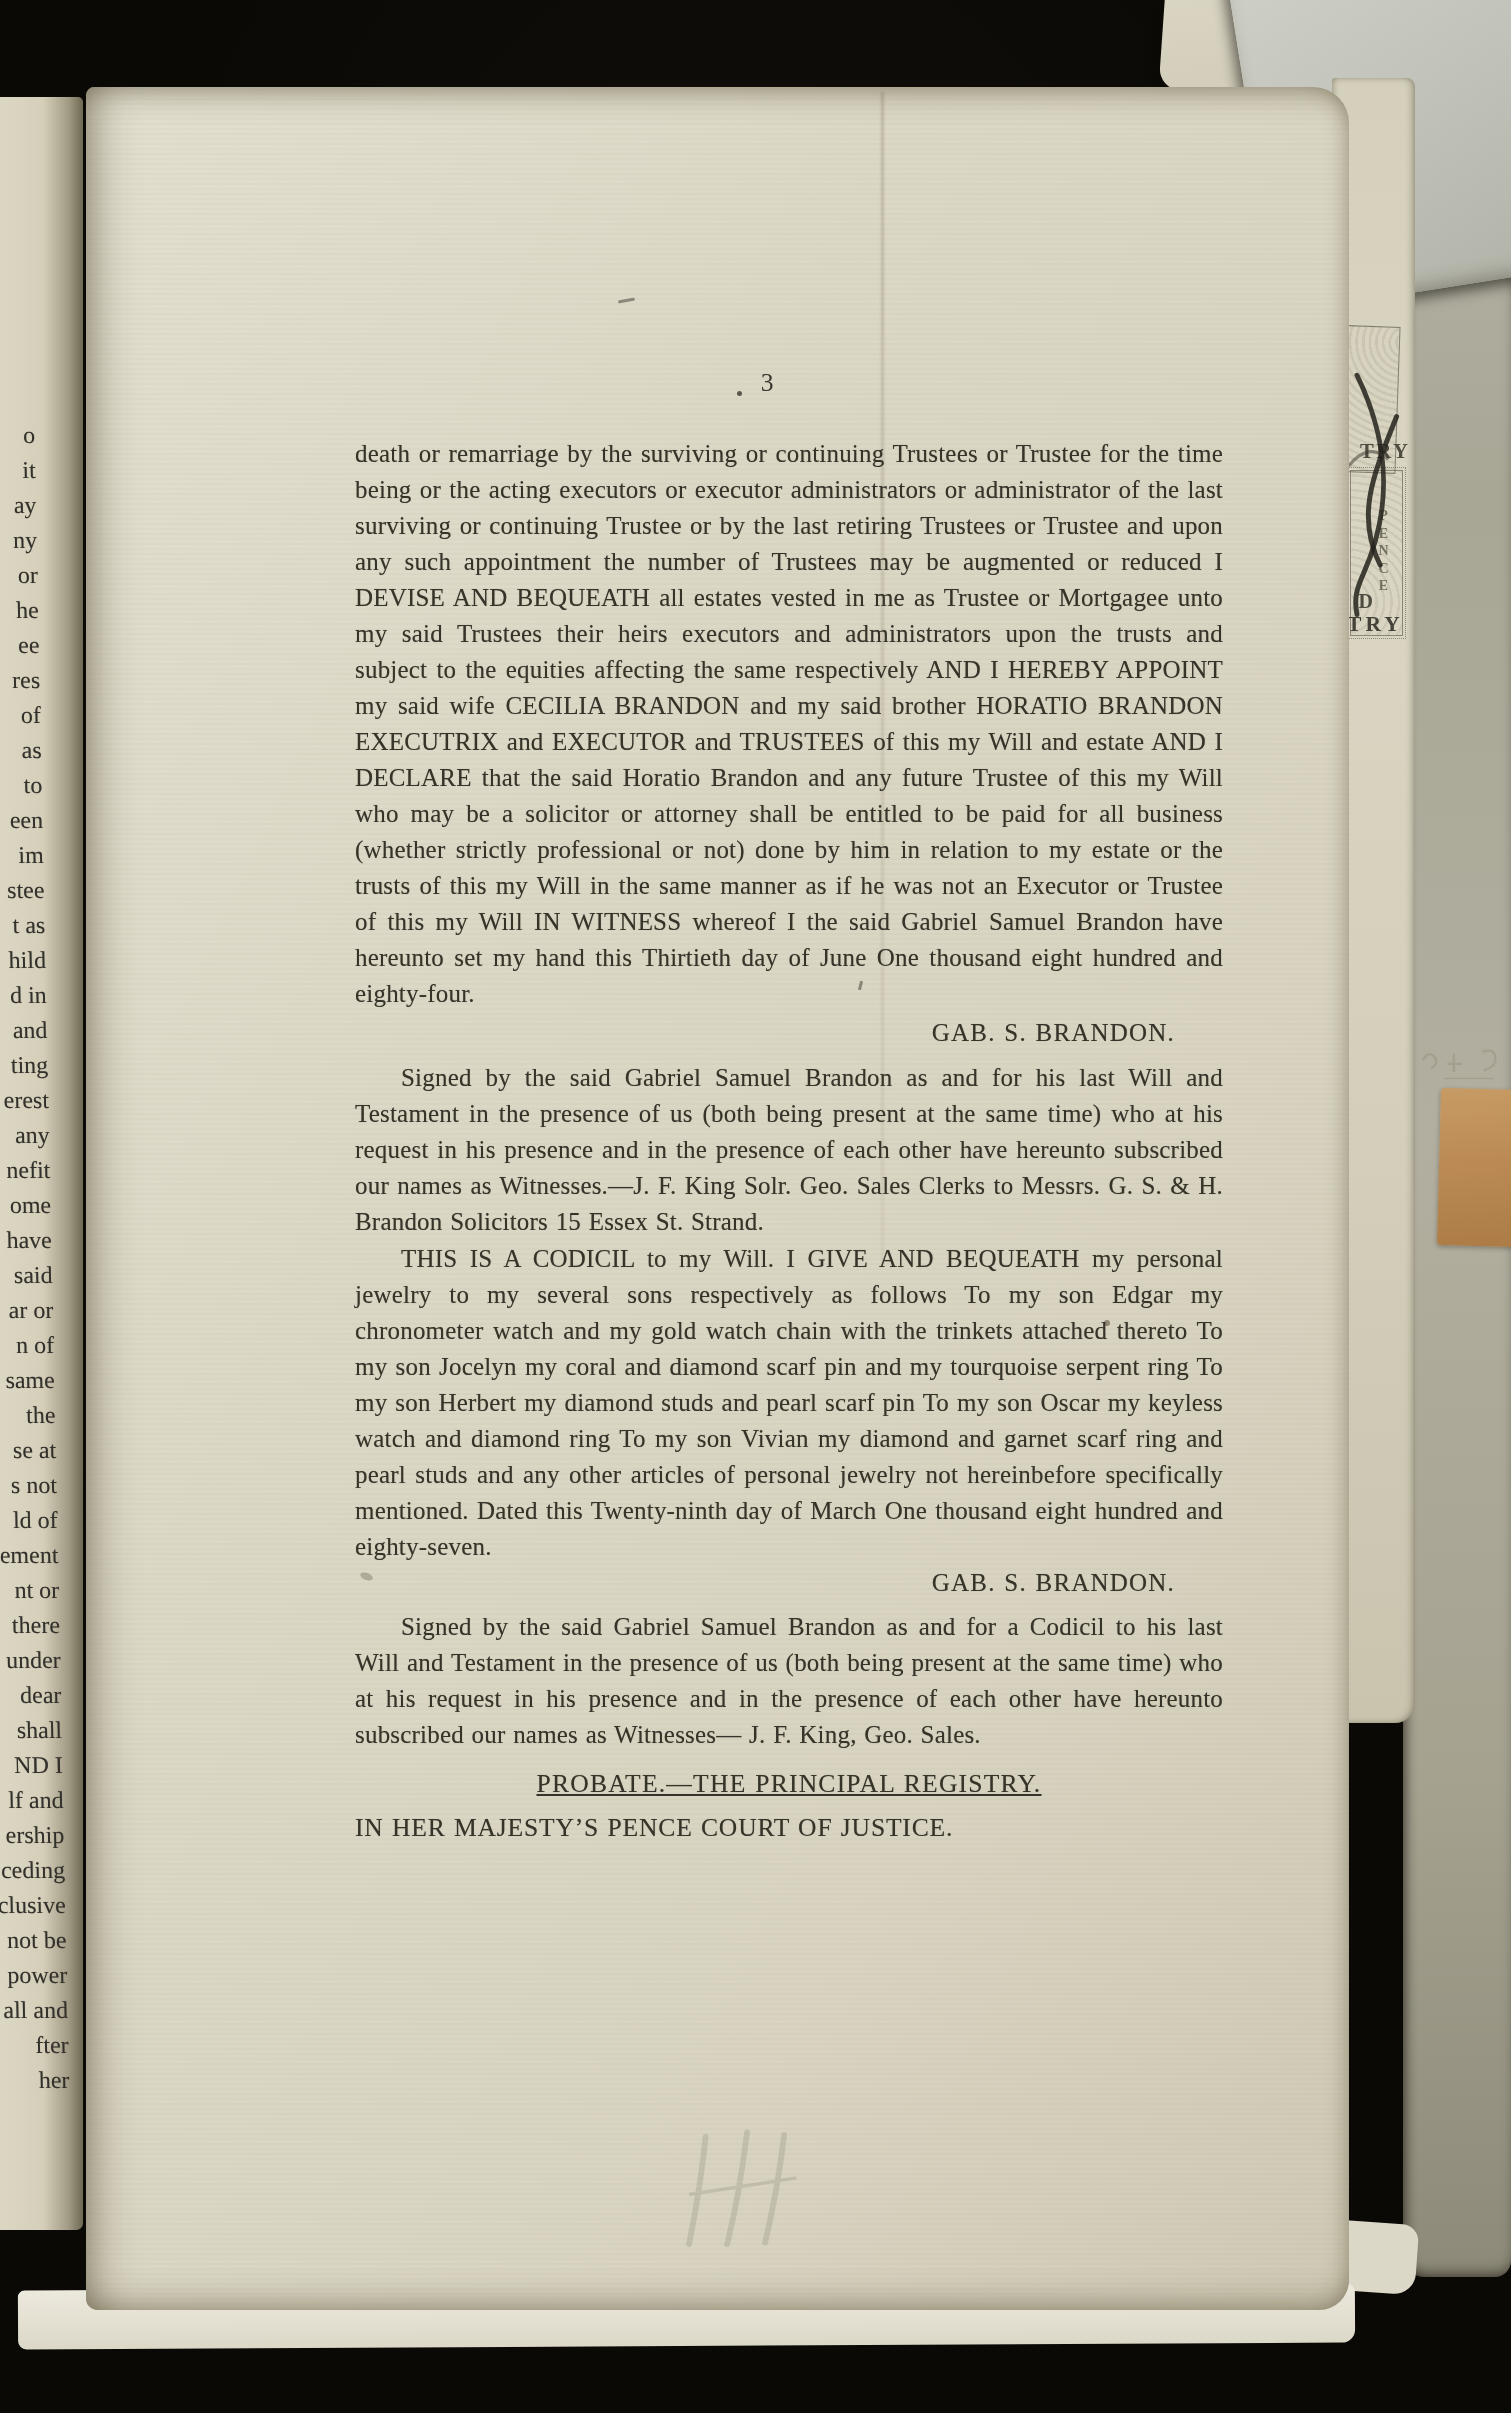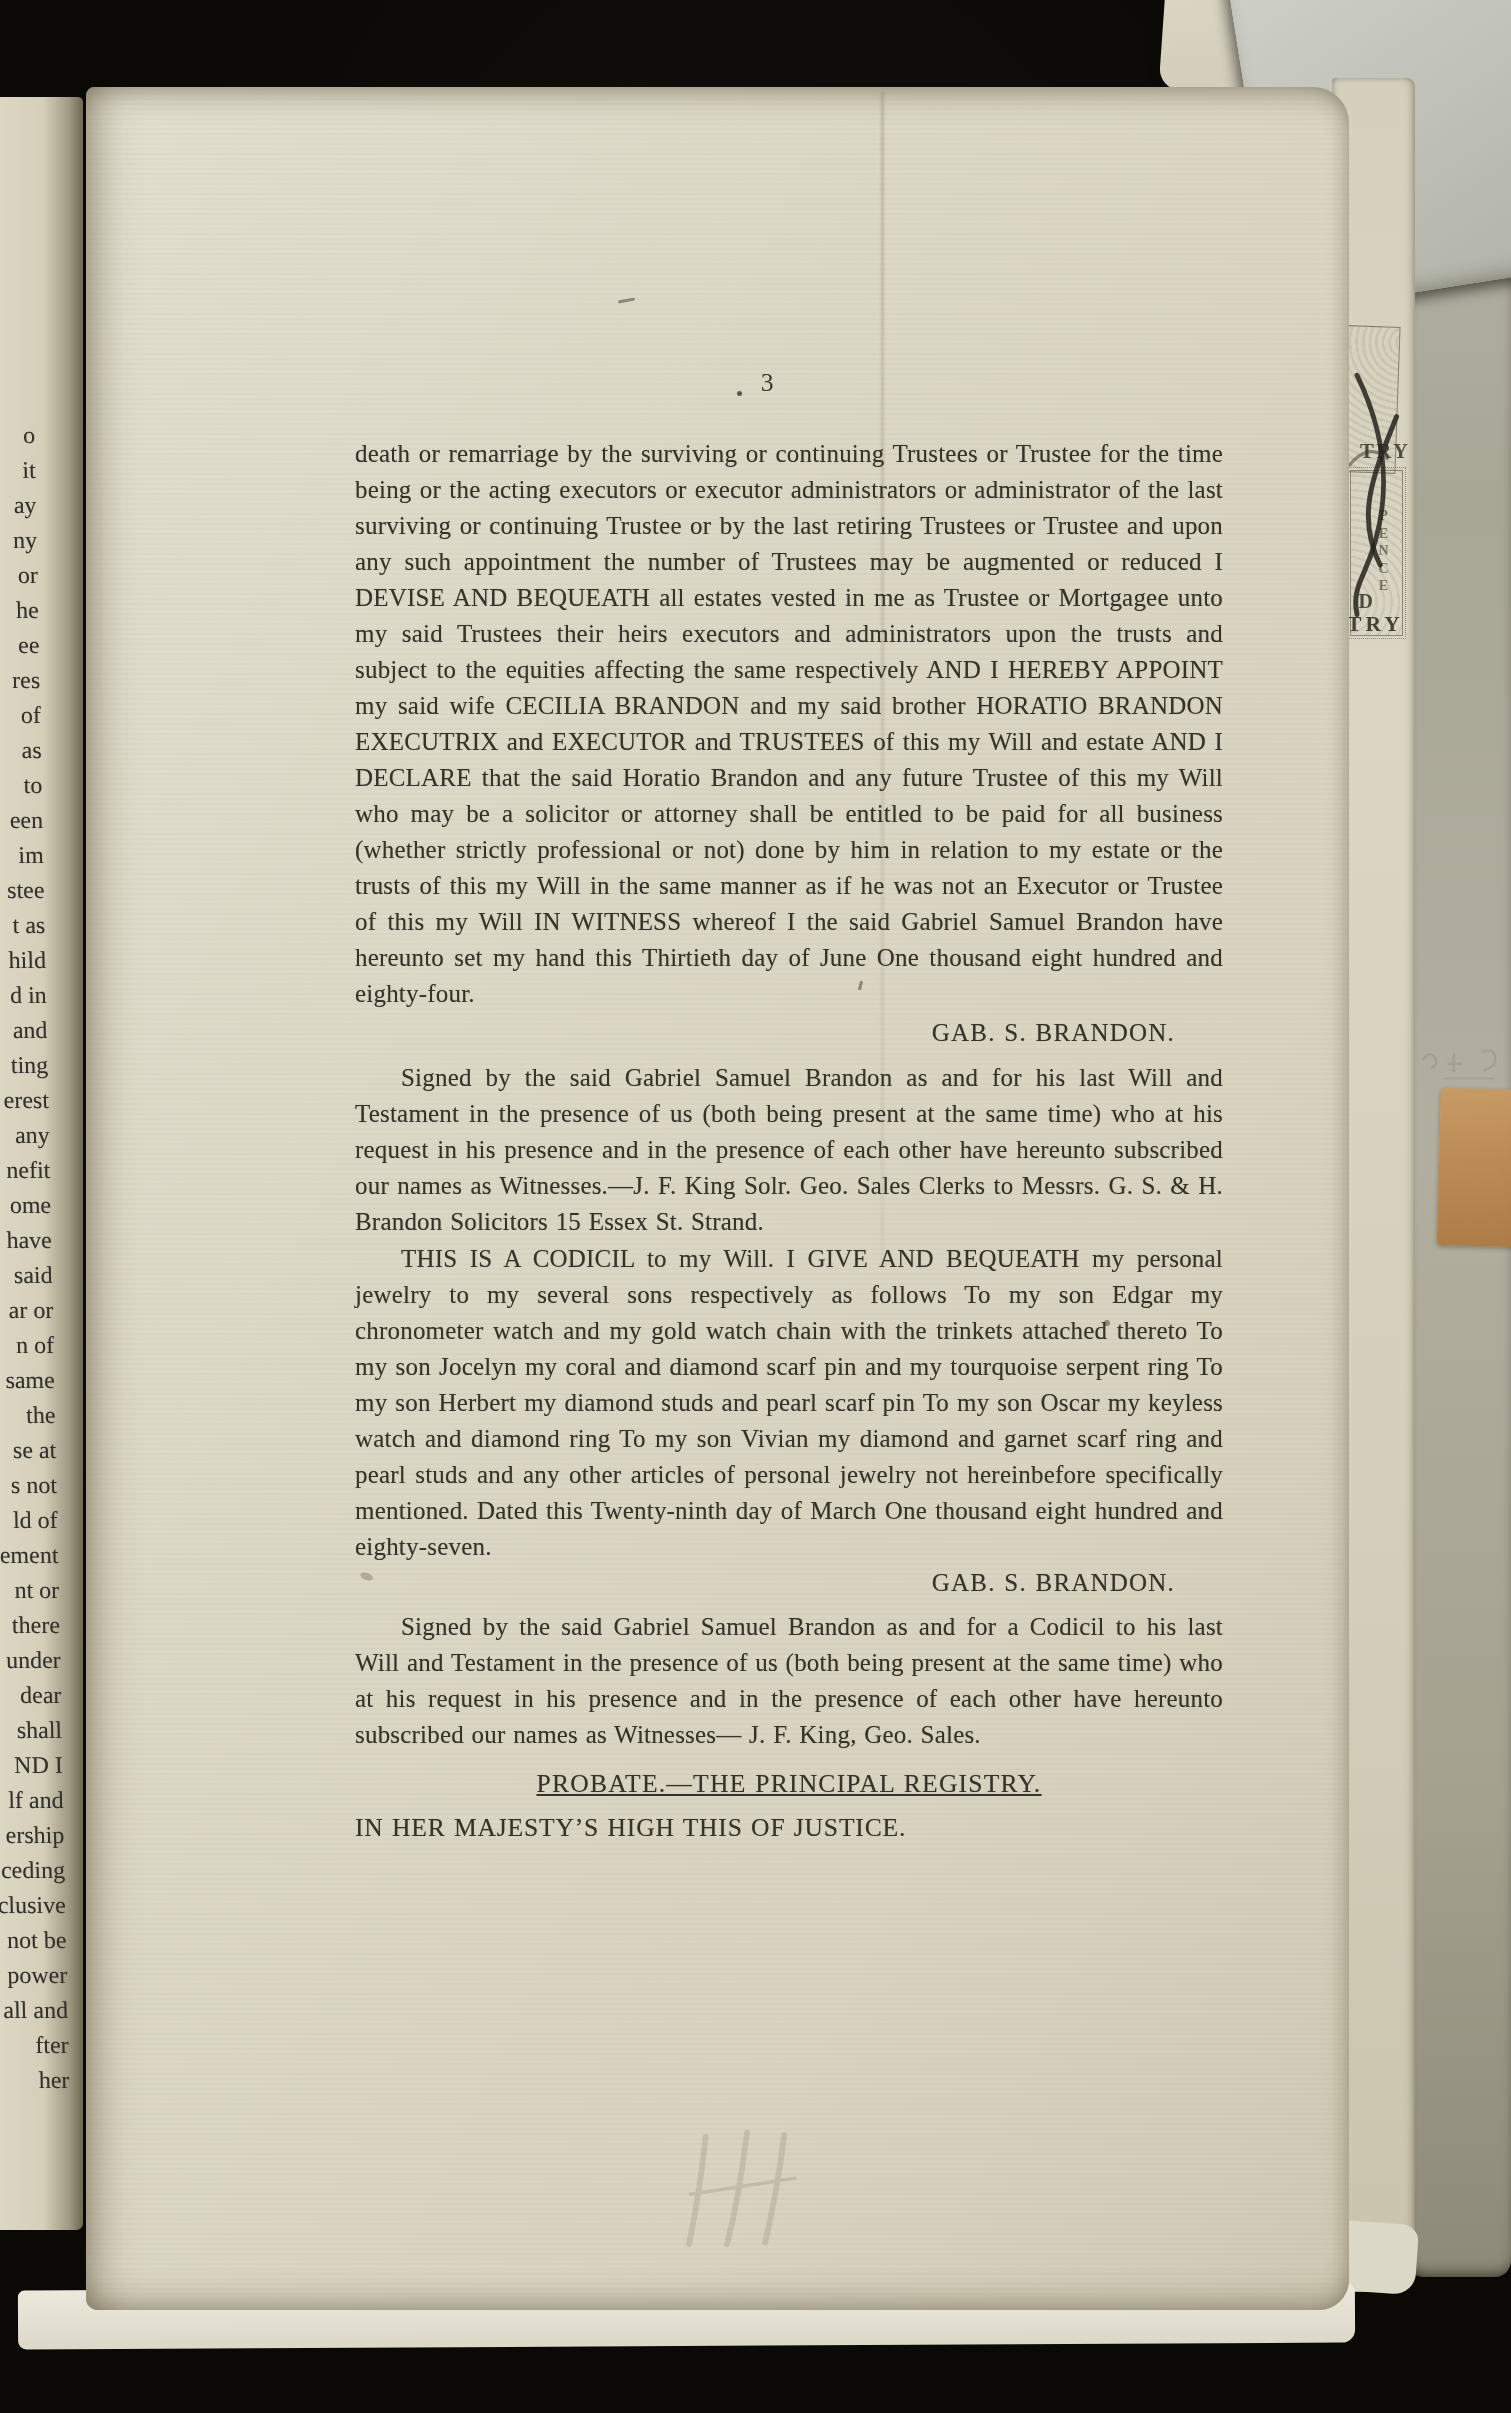--- a/index.html
+++ b/index.html
@@ -35,21 +35,21 @@
     transform:rotate(-9deg);border-radius:0 0 25px 40px;
     box-shadow:-5px 6.6px 13.2px rgba(10,8,4,.55), inset 0 -11.6px 18px -8.3px rgba(60,55,40,.4);
   }
   .fold-tan{
     position:absolute;left:1329px;top:93px;width:41px;height:165px;
     background:linear-gradient(100deg,#ab9f79,#8f855f 80%);
     transform:rotate(3deg);border-radius:6.6px;opacity:.9;
   }
   
   .stamp-strip{
-    position:absolute;left:1332px;top:78px;width:83px;height:2214px;
+    position:absolute;left:1332px;top:78px;width:83px;height:1645px;
     background:linear-gradient(180deg,#d4d0bb 0%,#dad6c3 28%,#d3cfba 65%,#c9c4ae 100%);
     border-radius:3.3px 8.3px 20px 6.6px;
     box-shadow:inset -4.1px 0 8.3px -3.3px rgba(40,34,18,.5), inset 3.3px 0 6.6px -2.5px rgba(40,34,18,.35);
     overflow:hidden;
   }
   .stamp-box-a{
     position:absolute;left:13.2px;top:248px;width:51px;height:145px;
     border:1.7px solid rgba(106,103,90,.75);
     background:repeating-radial-gradient(circle at 110% 10%, rgba(108,105,90,.14) 0 2.5px, transparent 2.5px 6.6px);
     transform:rotate(2deg);
@@ -233,21 +233,21 @@
   <div class="ink-speck-2"></div>
 
   <div class="text-block">
     <p class="para">death or remarriage by the surviving or continuing Trustees or Trustee for the time being or the acting executors or executor administrators or administrator of the last surviving or continuing Trustee or by the last retiring Trustees or Trustee and upon any such appointment the number of Trustees may be augmented or reduced I DEVISE AND BEQUEATH all estates vested in me as Trustee or Mortgagee unto my said Trustees their heirs executors and administrators upon the trusts and subject to the equities affecting the same respectively AND I HEREBY APPOINT my said wife CECILIA BRANDON and my said brother HORATIO BRANDON EXECUTRIX and EXECUTOR and TRUSTEES of this my Will and estate AND I DECLARE that the said Horatio Brandon and any future Trustee of this my Will who may be a solicitor or attorney shall be entitled to be paid for all business (whether strictly professional or not) done by him in relation to my estate or the trusts of this my Will in the same manner as if he was not an Executor or Trustee of this my Will IN WITNESS whereof I the said Gabriel Samuel Brandon have hereunto set my hand this Thirtieth day of June One thousand eight hundred and eighty-four.</p>
     <p class="para signature">GAB. S. BRANDON.</p>
     <p class="para indent p-b">Signed by the said Gabriel Samuel Brandon as and for his last Will and Testament in the presence of us (both being present at the same time) who at his request in his presence and in the presence of each other have hereunto subscribed our names as Witnesses.—J. F. King Solr. Geo. Sales Clerks to Messrs. G. S. &amp; H. Brandon Solicitors 15 Essex St. Strand.</p>
     <p class="para indent p-c">THIS IS A CODICIL to my Will.  I GIVE AND BEQUEATH my personal jewelry to my several sons respectively as follows To my son Edgar my chronometer watch and my gold watch chain with the trinkets attached thereto To my son Jocelyn my coral and diamond scarf pin and my tourquoise serpent ring To my son Herbert my diamond studs and pearl scarf pin To my son Oscar my keyless watch and diamond ring To my son Vivian my diamond and garnet scarf ring and pearl studs and any other articles of personal jewelry not hereinbefore specifically mentioned.  Dated this Twenty-ninth day of March One thousand eight hundred and eighty-seven.</p>
     <p class="para signature sig2">GAB. S. BRANDON.</p>
     <p class="para indent p-d">Signed by the said Gabriel Samuel Brandon as and for a Codicil to his last Will and Testament in the presence of us (both being present at the same time) who at his request in his presence and in the presence of each other have hereunto subscribed our names as Witnesses— J. F. King, Geo. Sales.</p>
     <p class="para heading-center">PROBATE.—THE PRINCIPAL REGISTRY.</p>
-    <p class="para heading-left">IN HER MAJESTY’S HIGH THIS OF JUSTICE.</p>
+    <p class="para heading-left">IN HER MAJESTY’S PENCE COURT OF JUSTICE.</p>
   </div>
 
   <svg class="pencil-svg" width="182" height="149" viewBox="0 0 220 180">
     <path d="M60 20 C 55 70, 48 110, 40 150" stroke="#5a5648" stroke-width="7" fill="none" stroke-linecap="round"></path>
     <path d="M110 15 C 104 65, 96 110, 86 150" stroke="#5a5648" stroke-width="7" fill="none" stroke-linecap="round"></path>
     <path d="M155 18 C 150 60, 142 105, 132 148" stroke="#5a5648" stroke-width="7" fill="none" stroke-linecap="round"></path>
     <path d="M40 90 L 170 70" stroke="#5a5648" stroke-width="4" fill="none"></path>
   </svg>
 </div>
 

